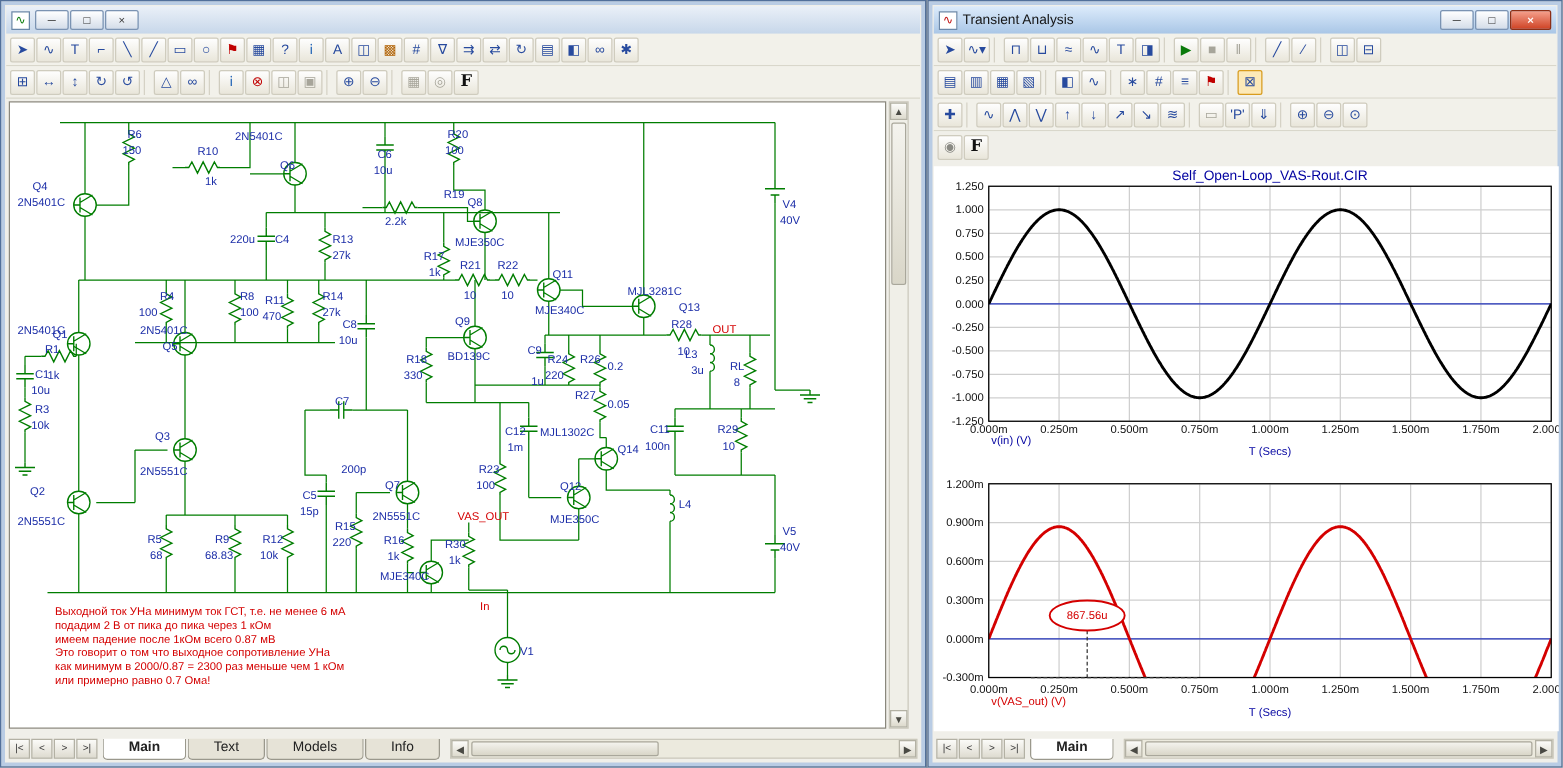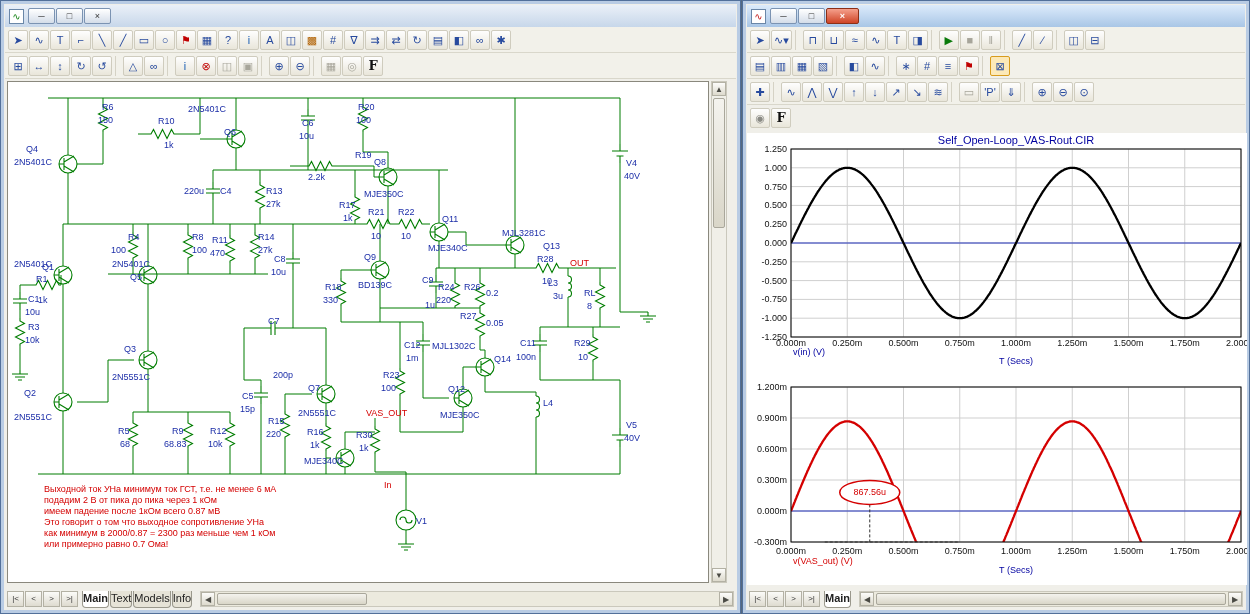--- a/index.html
+++ b/index.html
@@ -42,21 +42,21 @@
           background:linear-gradient(#fcfcfa,#dddacd); border:1px solid #b3b1a4;
           font-size:8px; text-align:center; line-height:13px; color:#4a4a44; }
   .sthumb { position:absolute; background:linear-gradient(#f4f3ee,#d9d6c8);
             border:1px solid #a9a79b; border-radius:2px; }
 
   .bottombar { position:absolute; left:4px; right:4px; height:20px; bottom:4px;
                display:flex; align-items:center; gap:1px; padding:1px 2px; background:#f0efe9; }
   .navbtn { width:17px; height:16px; border:1px solid #b3b1a4;
             background:linear-gradient(#fbfbf8,#dedbd0); font-size:8px; text-align:center;
             line-height:14px; color:#333; }
-  .tab { height:17px; padding:0 0; font-size:11px; line-height:15px;
+  .tab { height:17px; padding:0 20px; font-size:11px; line-height:15px;
          border:1px solid #9a988c; border-top:none; border-radius:0 0 4px 4px;
          background:#e6e3d7; color:#222; margin-right:1px; }
   .tab.sel { background:#fff; font-weight:bold; }
   .hsin { position:relative; flex:1; height:16px; background:#eceade;
           border:1px solid #cac8bc; margin-left:6px; }
   .hsin .sbtn { top:0; }
   .plots { position:absolute; background:#fff; }
 </style>
 </head>
 <body>
@@ -423,20 +423,21 @@
       <span class="sbtn" style="left:0;">◀</span>
       <span class="sbtn" style="right:0;">▶</span>
       <span class="sthumb" style="left:16px;top:1px;width:150px;height:12px;"></span>
     </div>
   </div>
 </div>
 
 <div class="win active" id="winR" style="left:742px;top:0;width:508px;height:614px;">
   <div class="tbar">
     <span class="appicon" style="color:#c01010;">∿</span>
+    <span class="ttl">Transient Analysis</span>
     <span class="wbtns">
       <span class="wbtn">─</span>
       <span class="wbtn">□</span>
       <span class="wbtn closeA">×</span>
     </span>
   </div>
   <div class="toolbar" id="rtb1" style="top:26px;">
       <span class="tbtn">➤</span>
       <span class="tbtn">∿▾</span>
       <span class="sep"></span>

